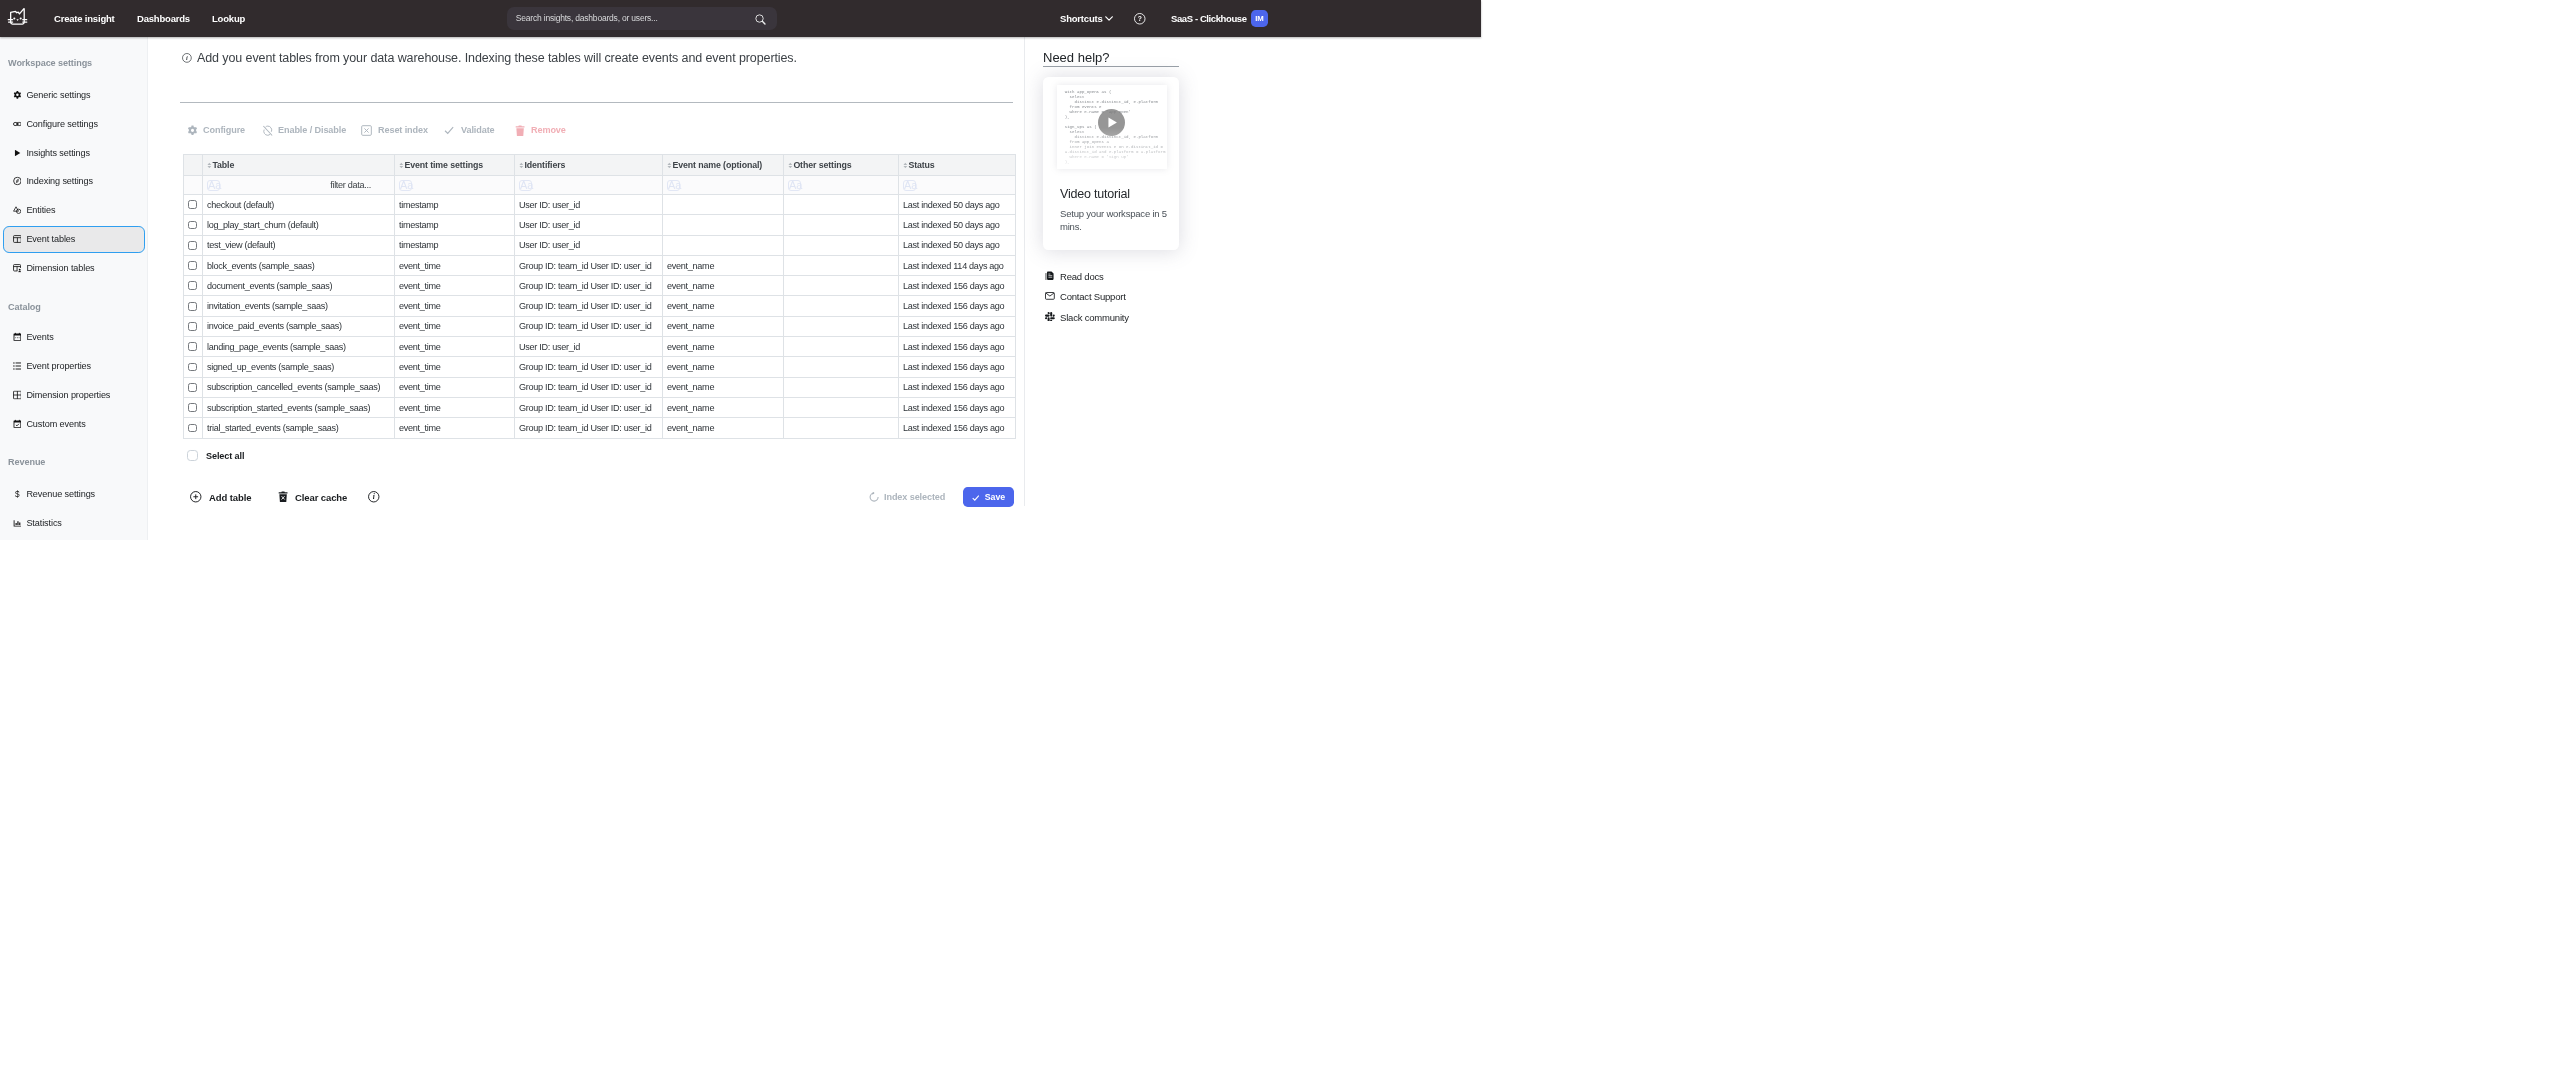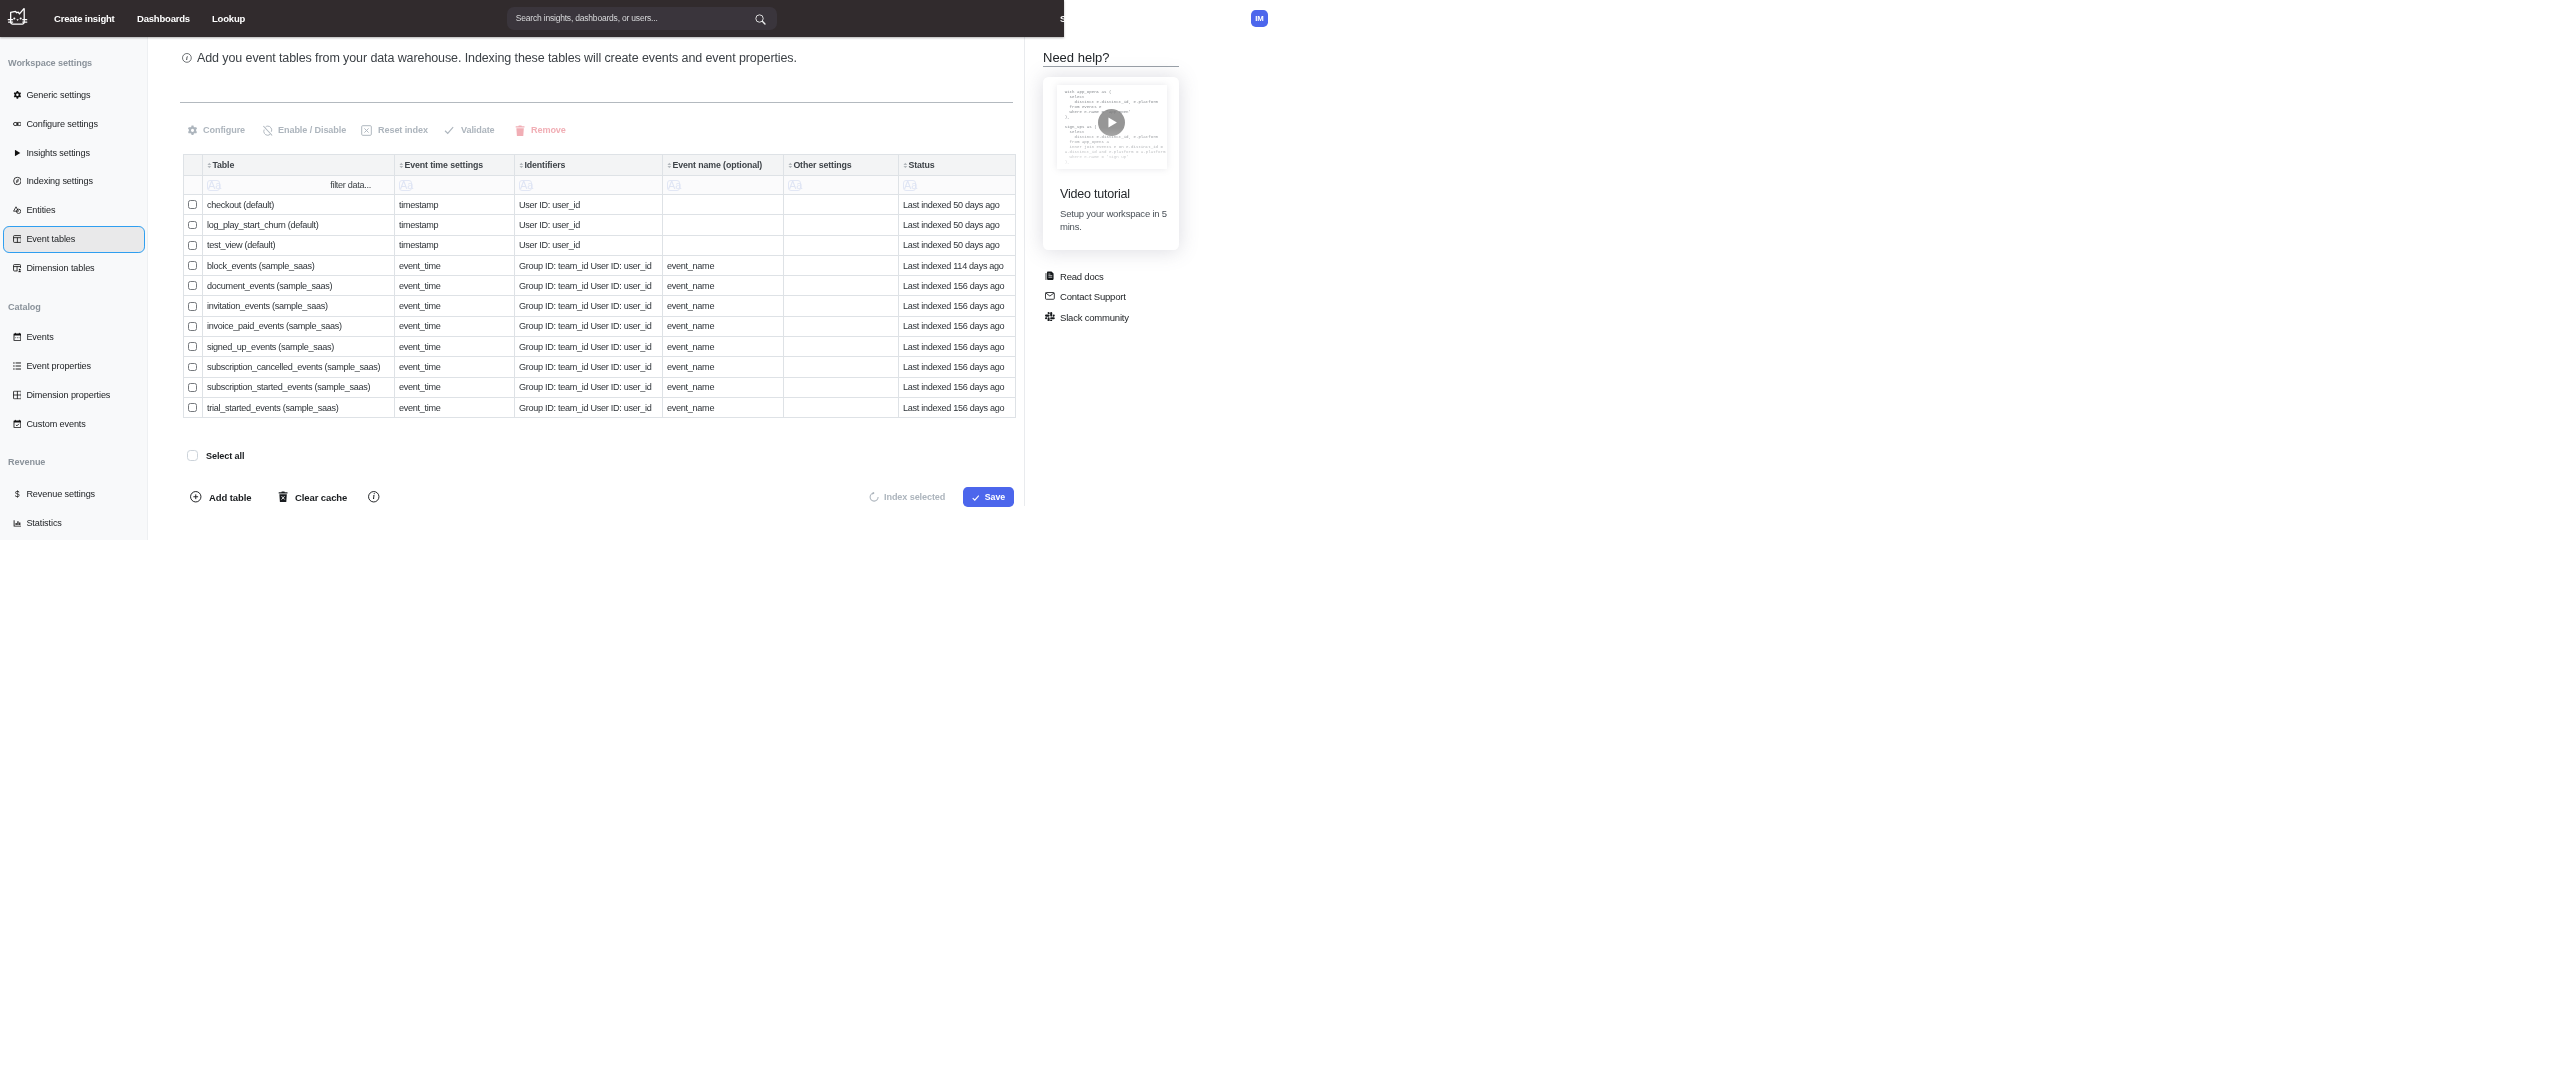--- a/index.html
+++ b/index.html
@@ -1,17 +1,17 @@
 <!DOCTYPE html>
 <html style="font-size:11px"><head>
 <meta charset="utf-8">
 <style>
 * { margin:0; padding:0; box-sizing:border-box; }
 html,body { width:1288px; height:541px; font-family:"Liberation Sans", sans-serif; background:#fff; overflow:hidden; }
-.topbar { position:absolute; left:0; top:0; width:1064px; height:37px; background:#312b2d; box-shadow:0 0.7px 2px rgba(0,0,0,0.3); z-index:5; }
+.topbar { position:absolute; left:0; top:0; width:1481px; height:37px; background:#312b2d; box-shadow:0 0.7px 2px rgba(0,0,0,0.3); z-index:5; }
 .nav-item { position:absolute; top:0; height:37px; line-height:37px; color:#fff; font-weight:700; font-size:9.5px; letter-spacing:-0.2px; }
 .searchbox { position:absolute; left:507px; top:6.8px; width:270px; height:23px; background:#3a353c; border-radius:7px; color:#d9dadc; font-size:8.5px; letter-spacing:-0.2px; line-height:23px; padding-left:8.8px; }
 .sidebar { position:absolute; left:0; top:37px; width:148px; height:503px; background:#f8f9fa; border-right:0.7px solid #eef0f2; }
 .sb-head { position:absolute; left:8.1px; color:#8b939b; font-weight:700; font-size:9.1px; letter-spacing:-0.1px;text-align:right; }
 .sb-item { position:absolute; left:0; width:148px; height:16.3px; }
 .sb-item .ic { position:absolute; left:12.5px; top:50%; transform:translateY(-50%); width:8.8px; height:8.8px; }
 .sb-item .lbl { position:absolute; left:26.4px; top:50%; transform:translateY(-50%); font-size:9.1px; letter-spacing:-0.1px; color:#1a1d20; white-space:nowrap; }
 .pill { position:absolute; left:3.4px; top:189px; width:142px; height:27px; background:#e9e9ea; border:1.7px solid #2f9ff0; border-radius:6.1px; }
 .main { position:absolute; left:148px; top:37px; width:877px; height:503px; background:#fff; }
 .rdiv { position:absolute; left:1024px; top:37px; width:1px; height:469px; background:#e9ebee; }
@@ -331,20 +331,31 @@
         <td>event_time</td>
         <td>Group ID: team_id User ID: user_id</td>
         <td>event_name</td>
         <td></td>
         <td>Last indexed 156 days ago</td>
       </tr>
 <tr>
         <td>
           <div class="cbx"></div>
         </td>
+        <td>landing_page_events (sample_saas)</td>
+        <td>event_time</td>
+        <td>User ID: user_id</td>
+        <td>event_name</td>
+        <td></td>
+        <td>Last indexed 156 days ago</td>
+      </tr>
+<tr>
+        <td>
+          <div class="cbx"></div>
+        </td>
         <td>signed_up_events (sample_saas)</td>
         <td>event_time</td>
         <td>Group ID: team_id User ID: user_id</td>
         <td>event_name</td>
         <td></td>
         <td>Last indexed 156 days ago</td>
       </tr>
 <tr>
         <td>
           <div class="cbx"></div>

